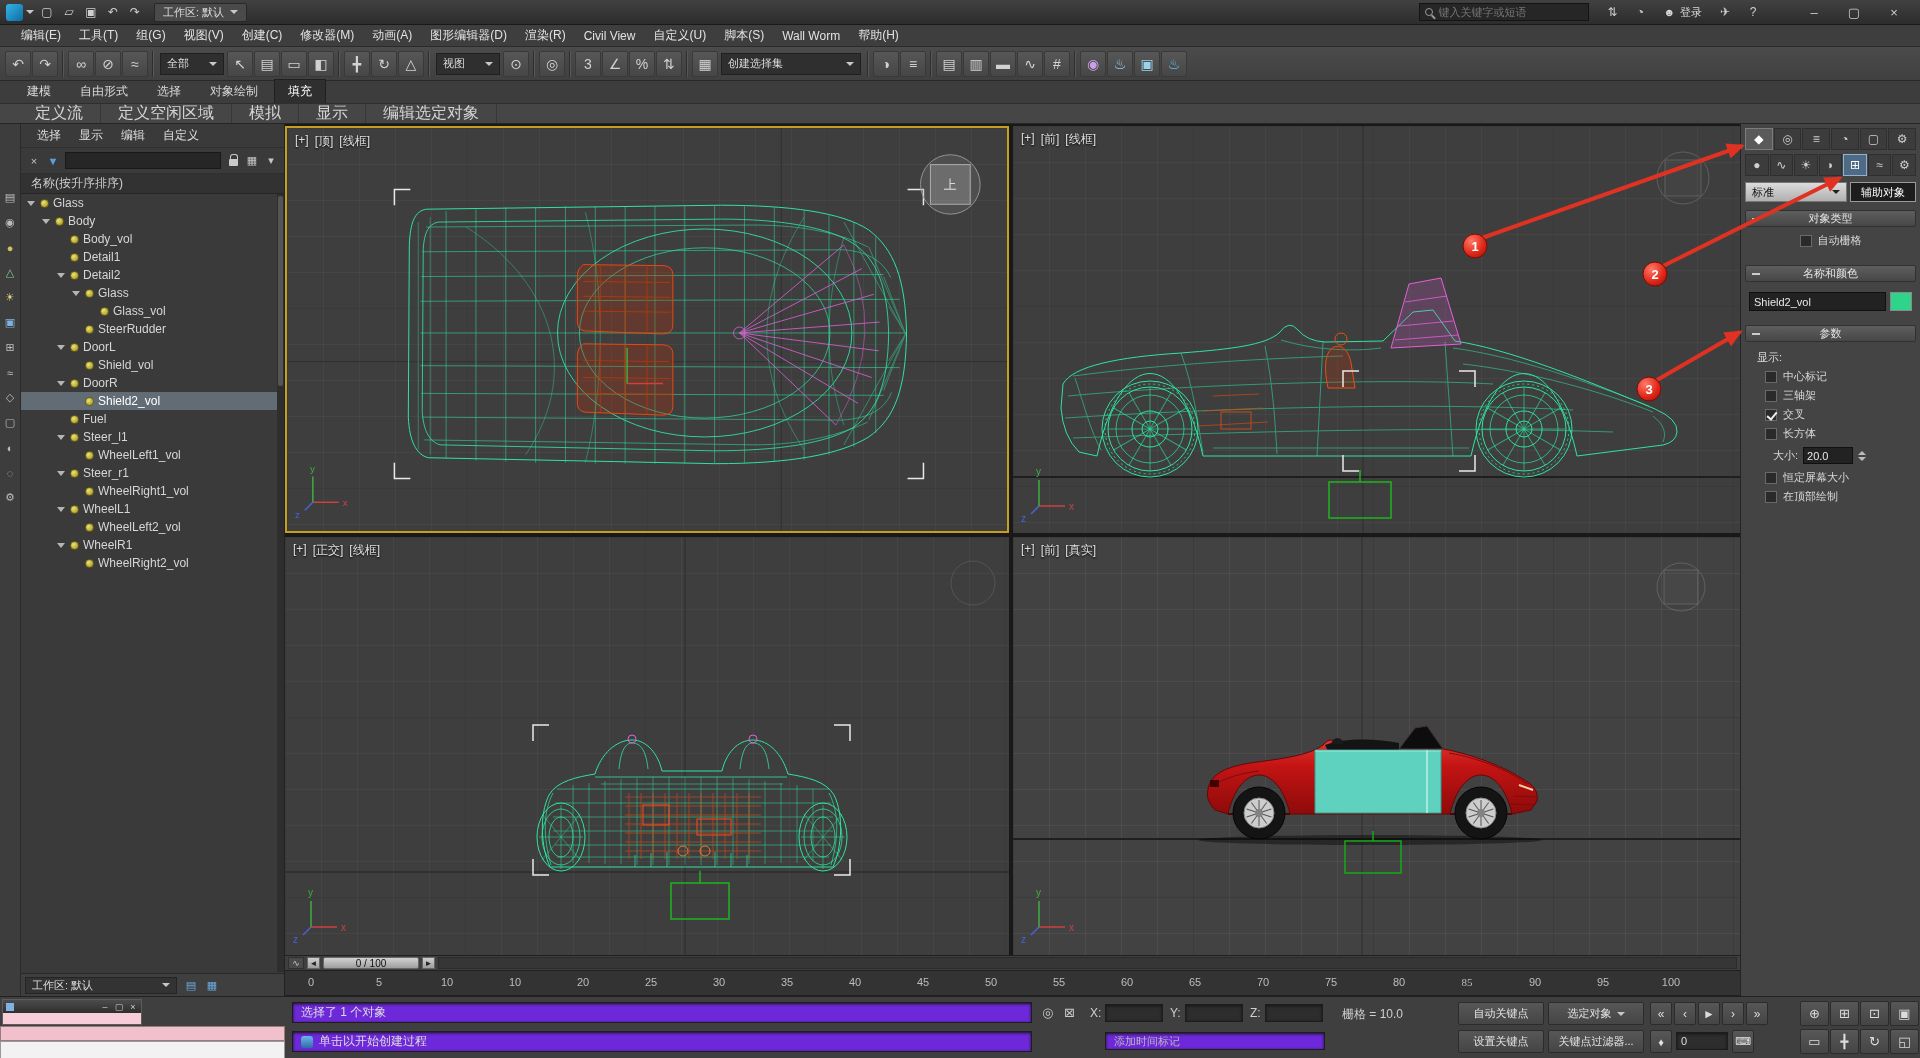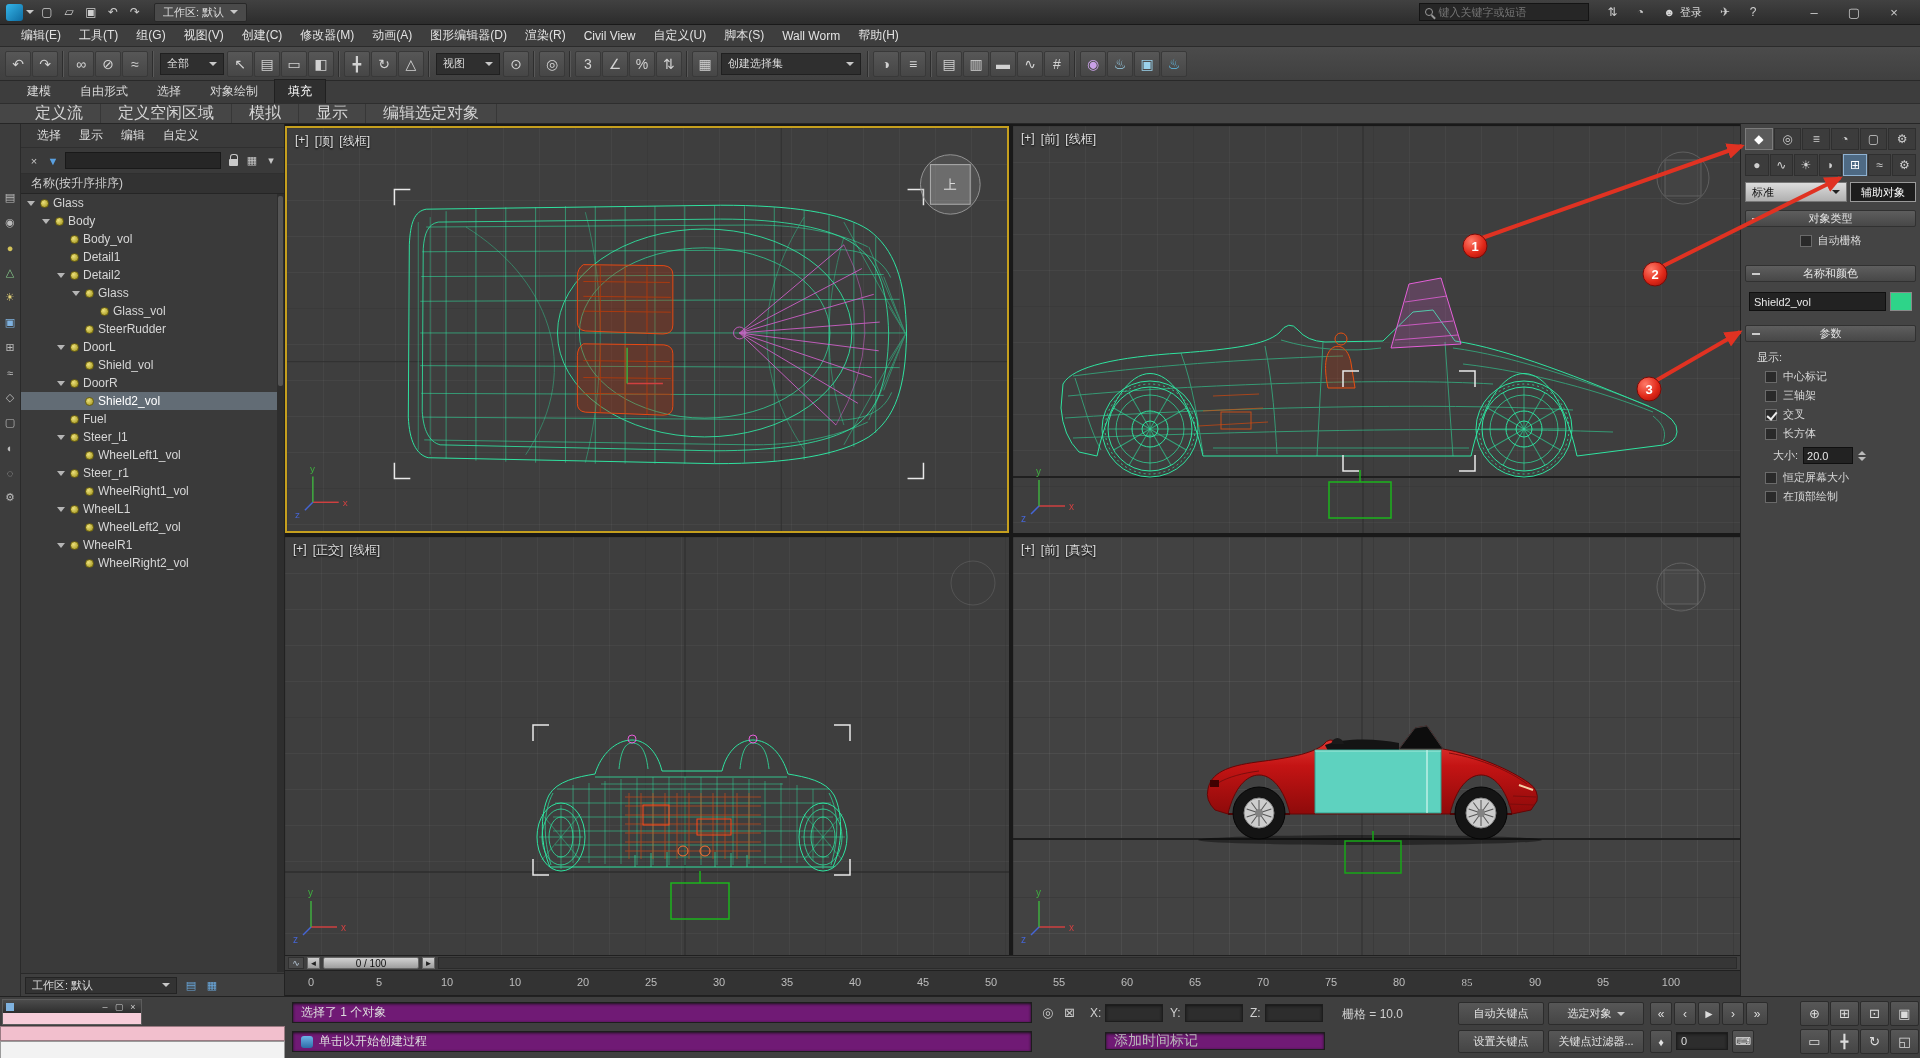--- a/index.html
+++ b/index.html
@@ -105,21 +105,21 @@
 
 .slider-row{left:285px;top:955px;width:1455px;height:16px;background:#3f3f3f;border-top:1px solid #202020;border-bottom:1px solid #202020;display:flex;align-items:center;padding:0 3px;gap:3px}
 .mcurve{width:16px;height:12px;display:flex;align-items:center;justify-content:center;background:#4a4a4a;border:1px solid #303030;color:#bcd;font-size:9px}
 .sarrow{color:#222;background:linear-gradient(#cfcfcf,#9e9e9e);border:1px solid #666;width:13px;height:12px;font-size:8px;display:flex;align-items:center;justify-content:center}
 .trackbox{width:96px;height:12px;background:linear-gradient(#d2d2d2,#9e9e9e);border:1px solid #666;color:#111;font-size:10px;display:flex;align-items:center;justify-content:center;border-radius:2px}
 .slider-track{flex:1;height:12px;background:#363636;border:1px solid #2b2b2b}
 .ruler{left:285px;top:971px;width:1455px;height:25px;background:#333;border-bottom:1px solid #1f1f1f}
 .tick{position:absolute;top:5px;transform:translateX(-50%);color:#bdbdbd;font-size:11px}
 
 .statusbar{left:0;top:996px;width:1920px;height:62px;background:#3f3f3f;border-top:1px solid #222}
-.sb-inset{position:absolute;background:#701a75;border:1px solid #1d1d1d;box-shadow:inset 0 1px 3px #151515;color:#ddd;display:flex;align-items:center;padding:0 8px;gap:6px;overflow:hidden;white-space:nowrap}
+.sb-inset{position:absolute;background:#6d28d9;border:1px solid #1d1d1d;box-shadow:inset 0 1px 3px #151515;color:#ddd;display:flex;align-items:center;padding:0 8px;gap:6px;overflow:hidden;white-space:nowrap}
 .sb-label{position:absolute;color:#cfcfcf;white-space:nowrap}
 .sb-field{position:absolute;height:18px;background:#2d2d2d;border:1px solid #1d1d1d;box-shadow:inset 0 1px 3px #151515;color:#ddd;font-family:inherit;font-size:11px;padding:0 4px}
 .sb-btn{position:absolute;display:flex;align-items:center;justify-content:center;background:linear-gradient(#575757,#454545);border:1px solid #2c2c2c;border-radius:2px;color:#e4e4e4;font-size:11px;gap:5px;white-space:nowrap}
 .sbtn{display:flex;align-items:center;justify-content:center;background:linear-gradient(#575757,#454545);border:1px solid #2c2c2c;border-radius:2px;color:#dcdcdc}
 #transport1{position:absolute;left:1650px;top:5px;display:flex;gap:2px}
 #transport1 .sbtn{width:22px;height:23px;font-size:12px}
 #nav1{position:absolute;left:1800px;top:4px;display:flex;gap:1px}
 #nav2{position:absolute;left:1800px;top:32px;display:flex;gap:1px}
 #nav1 .sbtn,#nav2 .sbtn{width:29px;height:25px;font-size:13px}
 .sb-ico{position:absolute;top:8px;color:#c8c8c8;font-size:13px}
@@ -1082,21 +1082,21 @@
     <span class="sb-ico" style="left:1042px">◎</span>
     <span class="sb-ico" style="left:1064px">⊠</span>
 
     <span class="sb-label" style="left:1090px;top:9px">X:</span>
     <input class="sb-field" style="left: 1105px; top: 7px; width: 58px;">
     <span class="sb-label" style="left:1170px;top:9px">Y:</span>
     <input class="sb-field" style="left: 1185px; top: 7px; width: 58px;">
     <span class="sb-label" style="left:1250px;top:9px">Z:</span>
     <input class="sb-field" style="left: 1265px; top: 7px; width: 58px;">
     <span class="sb-label" style="left:1342px;top:9px">栅格 = 10.0</span>
-    <div class="sb-inset" style="left:1105px;top:35px;width:220px;height:18px;font-size:14px;color:#b8b8b8">
+    <div class="sb-inset" style="left:1105px;top:35px;width:220px;height:18px;font-size:11px;color:#b8b8b8">
         <span>添加时间标记</span>
       </div>
 
     <div class="sb-btn" style="left:1458px;top:5px;width:86px;height:23px">
         <span>自动关键点</span>
       </div>
     <div class="sb-btn" style="left:1458px;top:33px;width:86px;height:23px">
         <span>设置关键点</span>
       </div>
     <div class="sb-btn" style="left:1548px;top:5px;width:96px;height:23px">

